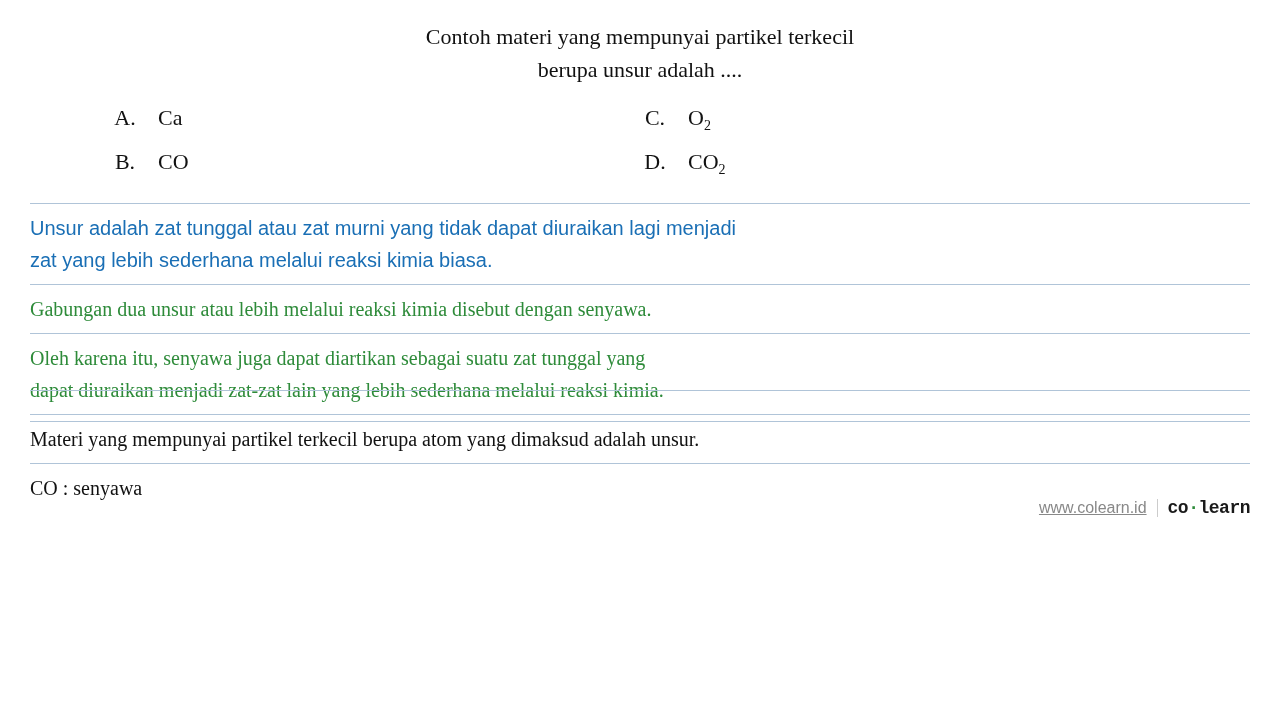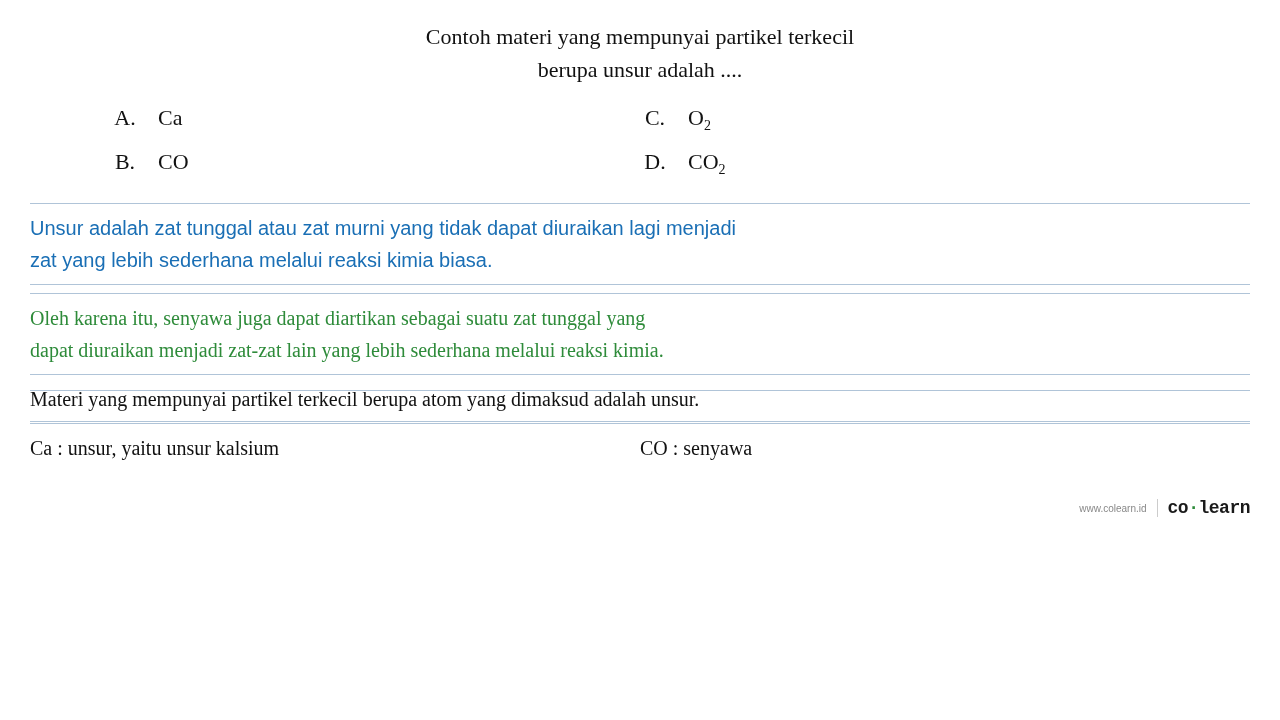--- a/index.html
+++ b/index.html
@@ -127,23 +127,24 @@
     .colearn-logo {
       position: absolute;
       bottom: 14px;
       right: 30px;
       display: flex;
       align-items: center;
       gap: 6px;
     }
 
     .colearn-url {
-      font-size: 10px;
+      font-size: 16px;
       color: #888;
       font-family: Arial, sans-serif;
+      text-decoration: underline;
     }
 
     .colearn-brand {
       font-size: 18px;
       font-weight: bold;
       color: #1a1a1a;
       font-family: Liberation Mono, monospace;
       letter-spacing: -0.5px;
     }
 
@@ -199,38 +200,40 @@
 
   <div class="explanation-block">
 
     <div class="blue-text">
       <span>Unsur adalah zat tunggal atau zat murni yang tidak dapat diuraikan lagi menjadi</span><br>
       <span>zat yang lebih sederhana melalui reaksi kimia biasa.</span>
     </div>
 
     <hr class="divider">
 
+    <div class="green-text">
+      <span>Gabungan dua unsur atau lebih melalui reaksi kimia disebut dengan senyawa.</span>
+    </div>
 
     <hr class="divider">
 
     <div class="green-text">
       <span>Oleh karena itu, senyawa juga dapat diartikan sebagai suatu zat tunggal yang</span><br>
       <span>dapat diuraikan menjadi zat-zat lain yang lebih sederhana melalui reaksi kimia.</span>
     </div>
 
     <hr class="divider">
 
     <div class="black-text">
       <span>Materi yang mempunyai partikel terkecil berupa atom yang dimaksud adalah unsur.</span>
     </div>
 
     <hr class="divider">
 
     <div class="two-col-row">
-      <div>Ca : unsur, yaitu unsur kalsium</div>
       <div>CO : senyawa</div>
     </div>
 
   </div>
 
   <div class="bottom-dividers">
     <hr class="bottom-divider">
     <hr class="bottom-divider">
   </div>
 

